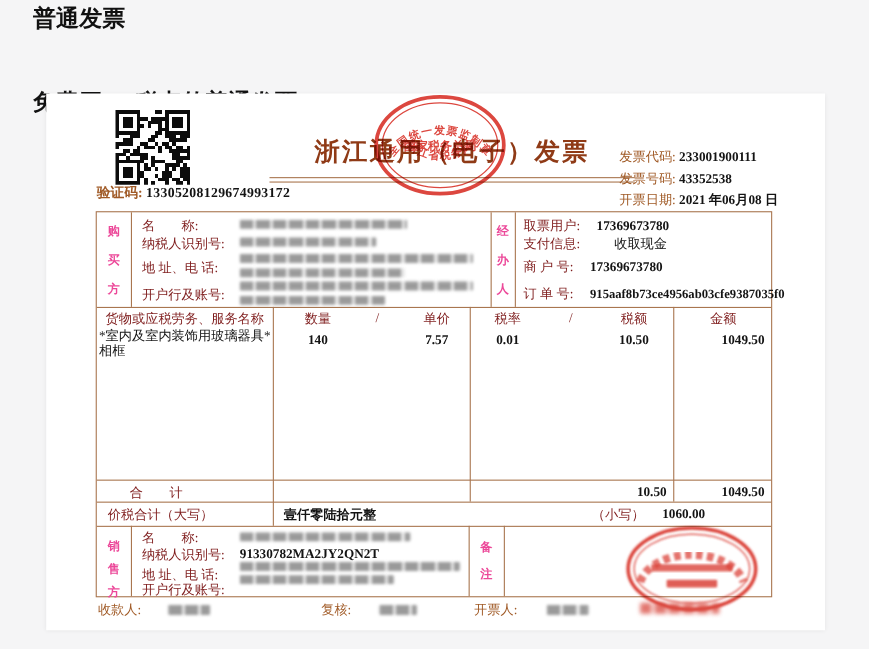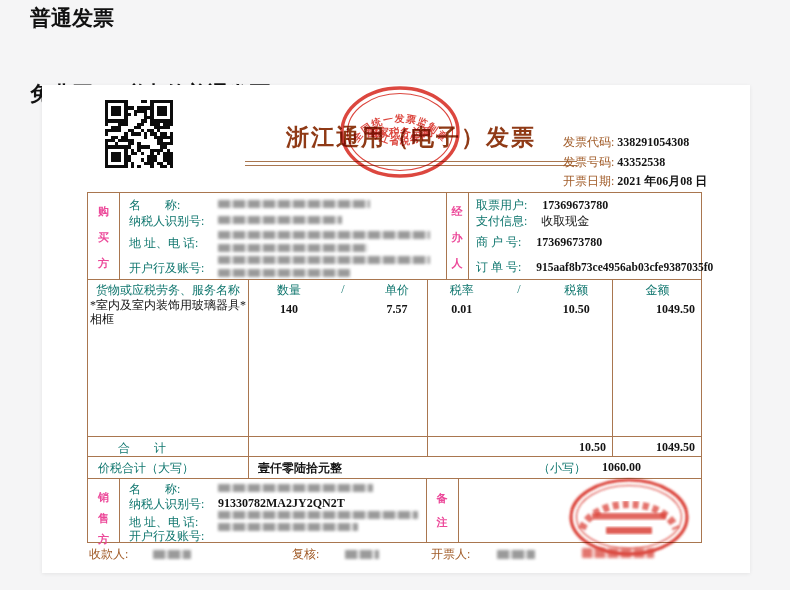--- a/index.html
+++ b/index.html
@@ -37,21 +37,21 @@
   .stamp-top{position:absolute;left:296px;top:0px;width:124px;height:94px;mix-blend-mode:multiply;opacity:.92;}
   .stamp-bottom{position:absolute;left:479px;top:284px;width:124px;height:80px;mix-blend-mode:multiply;opacity:.95;}
   
   .tbl{position:absolute;left:45px;top:107px;width:615px;height:351px;
        border:1px solid #a9764f;box-sizing:border-box;font-size:12px;}
   .hline,.vline{position:absolute;background:#a9764f;}
   .hline{height:1px;left:0;width:613px;}
   .vline{width:1px;}
   .vparty{position:absolute;width:31px;text-align:center;color:#ec4899;font-weight:700;font-size:11px;}
   .vparty span{display:inline-block;width:14px;word-break:break-all;}
-  .lbl{color:#0f766e;white-space:pre;}
+  .lbl{color:#7f1d1d;white-space:pre;}
   
   .rd{position:absolute;height:8px;border-radius:1px;
       background:repeating-linear-gradient(90deg,#828282 0 12px,rgba(130,130,130,.25) 12px 15px);
       filter:blur(1.5px);opacity:.8;}
   .rdr{background:repeating-linear-gradient(90deg,#d9493f 0 10px,rgba(217,73,63,.3) 10px 13px);
       filter:blur(1.8px);opacity:.75;}
   
   .cell{position:absolute;box-sizing:border-box;}
   .c-center{text-align:center;}
   .trio{display:flex;}
@@ -226,20 +226,24 @@
           <rect x="8" y="20" width="1" height="1"></rect>
           <rect x="10" y="20" width="1" height="1"></rect>
           <rect x="14" y="20" width="1" height="1"></rect>
           <rect x="17" y="20" width="1" height="1"></rect>
           <rect x="18" y="20" width="1" height="1"></rect>
           <rect x="20" y="20" width="1" height="1"></rect>
         </g>
       </svg>
   </div>
 
+  <div class="verify">
+    <span class="lb">验证码:</span>
+    <span class="vv">13305208129674993172</span>
+  </div>
 
   <div class="title-wrap">
     <span class="inv-title">浙江通用（电子）发票</span>
   </div>
   <div class="dbl-line"></div>
 
   <div class="stamp-top">
     <svg viewBox="0 0 124 94" width="124" height="94">
       <defs>
         <path id="arcT" d="M 17 63 A 47 37 0 0 1 107 63" fill="none"></path>
@@ -253,21 +257,21 @@
       <text x="62" y="51" font-size="11" font-weight="700" fill="#d9372e" text-anchor="middle">国家税务总局</text>
       <text font-size="10" font-weight="700" fill="#d9372e" letter-spacing="1">
         <textPath href="#arcB" startOffset="50%" text-anchor="middle">浙江省税务局</textPath>
       </text>
     </svg>
   </div>
 
   <div class="meta">
     <div>
       <span class="lb">发票代码:</span>
-      <span class="vv">338291054308</span>
+      <span class="vv">233001900111</span>
     </div>
     <div>
       <span class="lb">发票号码:</span>
       <span class="vv">43352538</span>
     </div>
     <div>
       <span class="lb">开票日期:</span>
       <span class="vv">2021 年06月08 日</span>
     </div>
   </div>
@@ -310,21 +314,21 @@
       <span>经办人</span>
     </div>
 
     <div class="cell" style="left:388px;top:0;width:226px;height:86px">
       <div style="position:absolute;left:0;top:4px;white-space:nowrap">
         <span class="lbl">取票用户:</span>
         <span class="val" style="margin-left:12px">17369673780</span>
       </div>
       <div style="position:absolute;left:0;top:20px;white-space:nowrap">
         <span class="lbl">支付信息:</span>
-        <span class="val" style="margin-left:11px;font-weight:400">收取现金</span>
+        <span class="val" style="margin-left:28px;font-weight:400">收取现金</span>
       </div>
       <div style="position:absolute;left:0;top:41px;white-space:nowrap">
         <span class="lbl">商 户 号:</span>
         <span class="val" style="margin-left:12px">17369673780</span>
       </div>
       <div style="position:absolute;left:0;top:66px;white-space:nowrap">
         <span class="lbl">订 单 号:</span>
         <span class="val" style="margin-left:12px;font-size:11.5px">915aaf8b73ce4956ab03cfe9387035f0</span>
       </div>
     </div>

